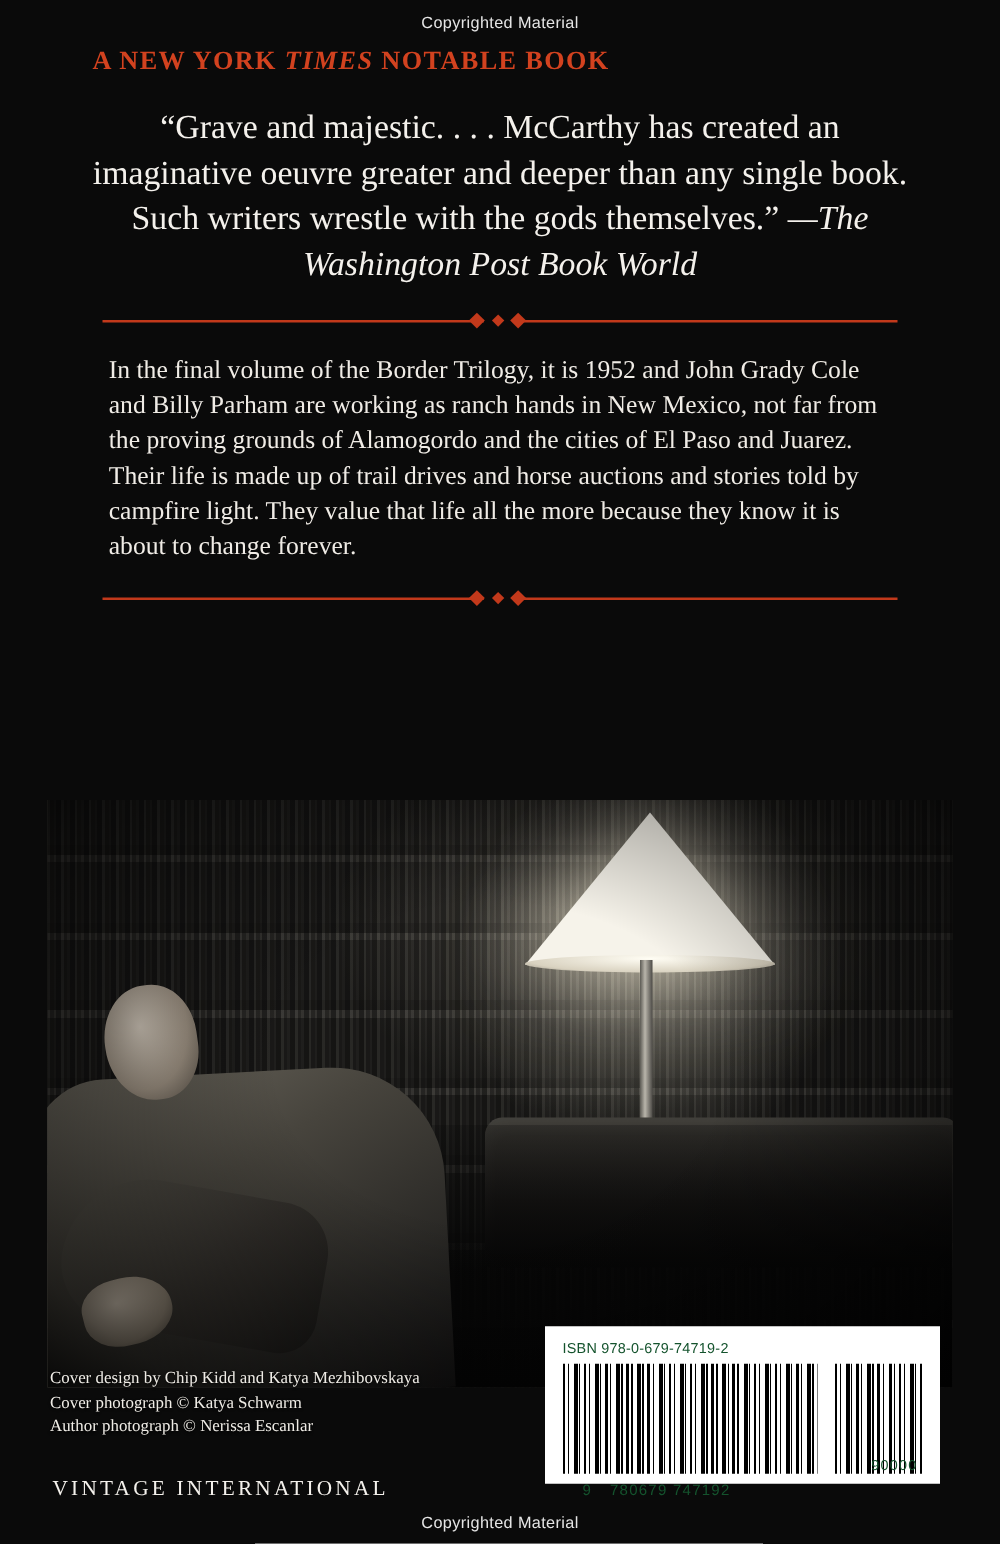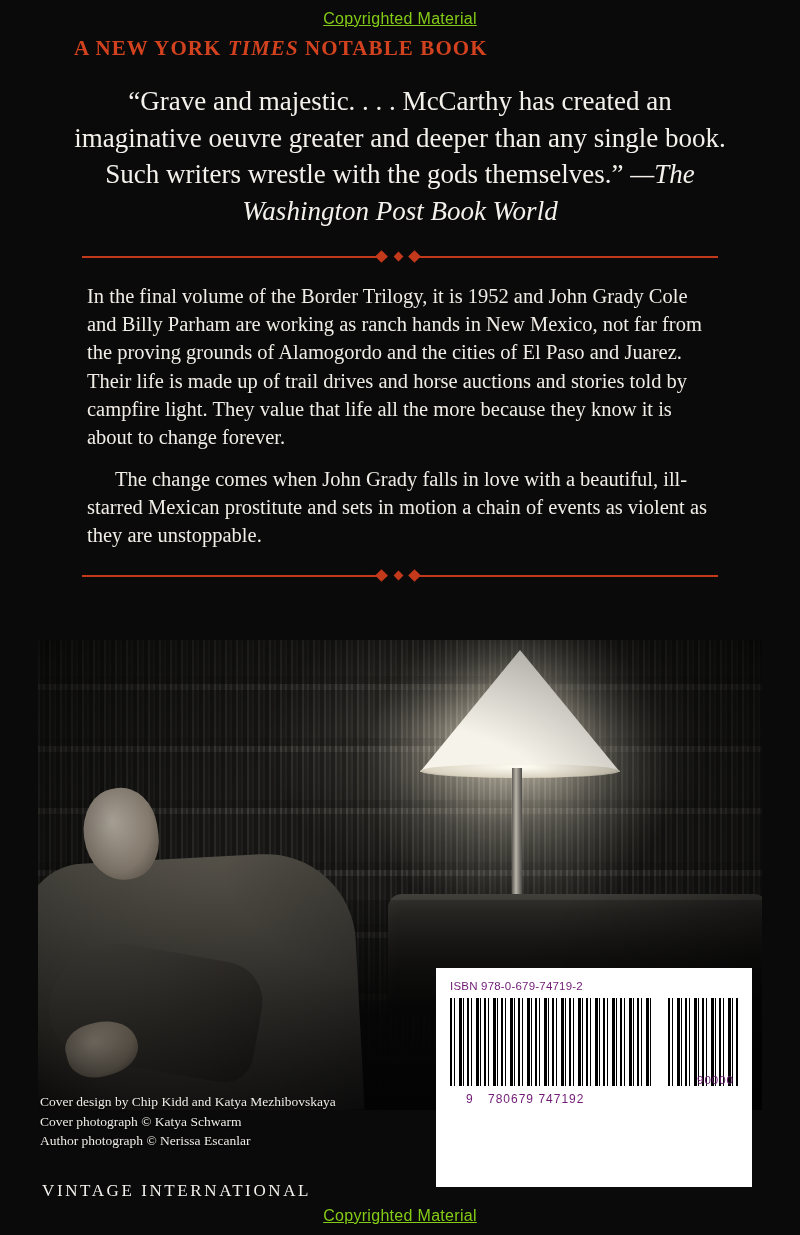--- a/index.html
+++ b/index.html
@@ -16,24 +16,23 @@
     font-family: "Liberation Serif", serif;
   }
 
   
   .watermark {
     position: absolute;
     left: 0;
     width: 100%;
     text-align: center;
     font-family: "Liberation Sans", sans-serif;
-    font-size: 16px;
-    color: #84cc16;
+    font-size: 13px;
+    color: #e5e5e5;
     letter-spacing: 0.3px;
-    text-decoration: underline;
   }
   .watermark.top { top: 10px; }
   .watermark.bottom { bottom: 10px; }
 
   
   .text-area {
     position: absolute;
     top: 36px;
     left: 0;
     width: 800px;
@@ -265,23 +264,23 @@
     font-size: 17px;
     letter-spacing: 2.6px;
   }
 
   
   .barcode-box {
     position: absolute;
     right: 48px;
     bottom: 48px;
     width: 316px;
-    height: 219px;
+    height: 126px;
     background: #ffffff;
-    color: #701a75;
+    color: #14532d;
     box-sizing: border-box;
     padding: 12px 14px 0 14px;
   }
   .isbn-text {
     font-family: "Liberation Sans", sans-serif;
     font-size: 11.5px;
     letter-spacing: 0.2px;
     margin-bottom: 6px;
   }
   .bars-wrap {
@@ -328,21 +327,20 @@
     <div class="divider">
       <span class="bar left"></span>
       <span class="bar right"></span>
       <span class="dot d1"></span>
       <span class="dot d2"></span>
       <span class="dot d3"></span>
     </div>
 
     <div class="blurb">
       <p>In the final volume of the Border Trilogy, it is 1952 and John Grady Cole and Billy Parham are working as ranch hands in New Mexico, not far from the proving grounds of Alamogordo and the cities of El Paso and Juarez. Their life is made up of trail drives and horse auctions and stories told by campfire light. They value that life all the more because they know it is about to change forever.</p>
-      <p>The change comes when John Grady falls in love with a beautiful, ill-starred Mexican prostitute and sets in motion a chain of events as violent as they are unstoppable.</p>
     </div>
 
     <div class="divider">
       <span class="bar left"></span>
       <span class="bar right"></span>
       <span class="dot d1"></span>
       <span class="dot d2"></span>
       <span class="dot d3"></span>
     </div>
 

